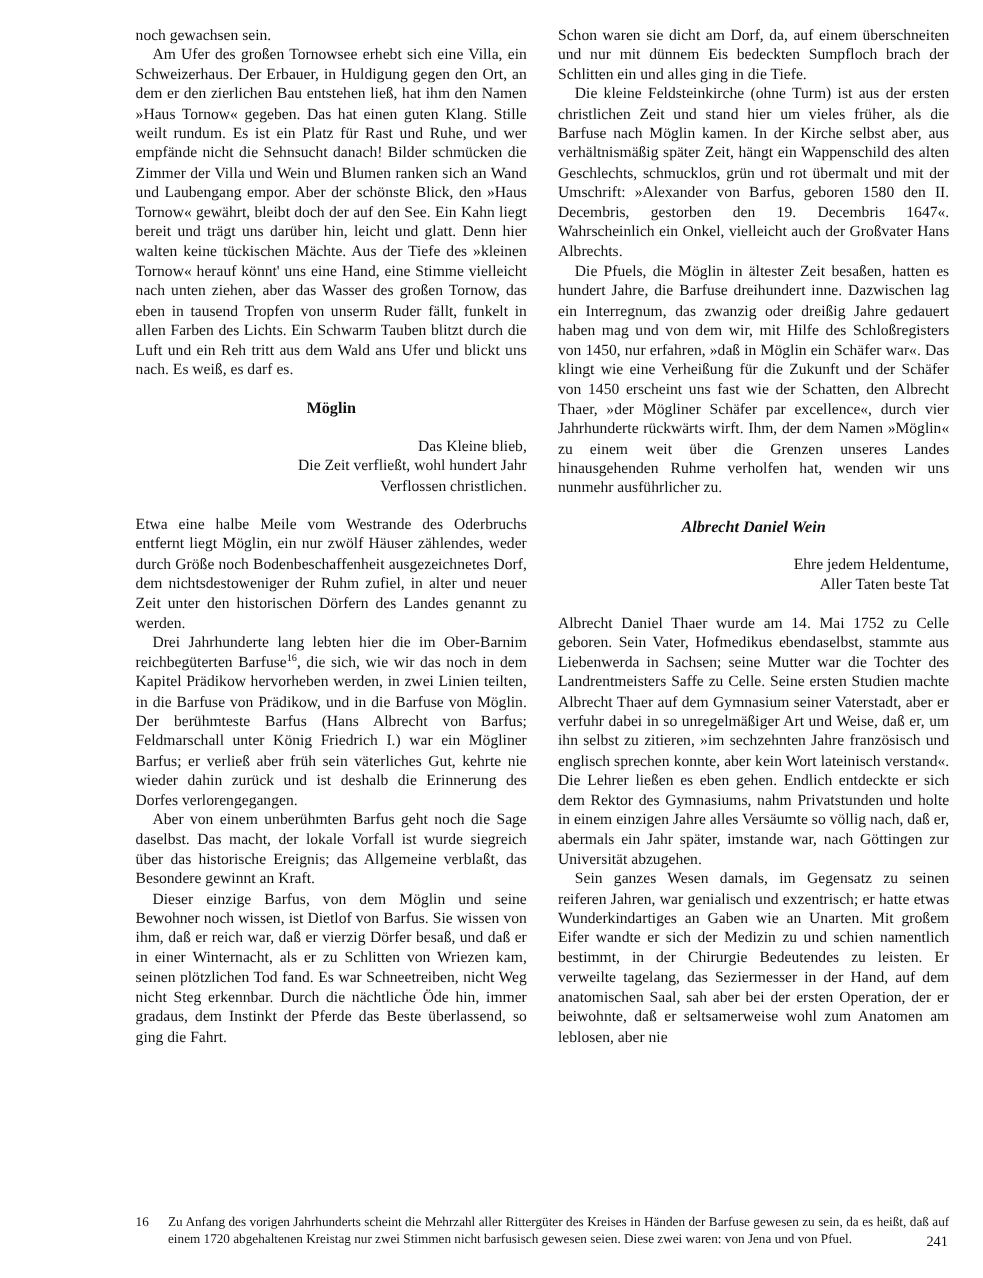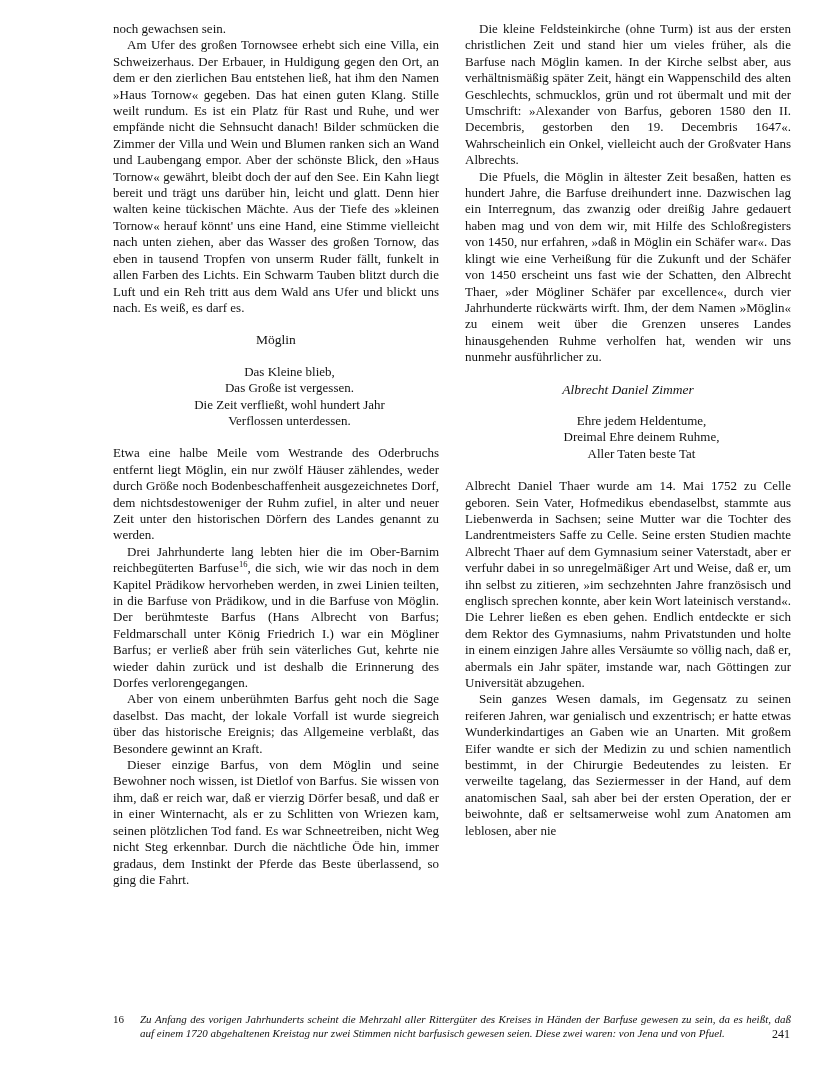--- a/index.html
+++ b/index.html
@@ -34,73 +34,72 @@
   }
   .para { text-indent: 0; }
   .para.indent { text-indent: 14px; }
   sup.fn-ref {
     font-size: 8.5px;
     line-height: 0;
     vertical-align: super;
   }
   .col-heading {
     font-size: 13.5px;
-    font-weight: normal;
+    font-weight: bold;
     text-align: center;
     margin: 16px 0 15px 0;
   }
   .col-heading.italic { font-style: italic; }
   .poem {
     margin: 0 0 16px 27px;
-    text-align: center;
+    text-align: right;
     text-indent: 0;
   }
   .footnote {
     position: absolute;
     left: 113px; bottom: 25px;
     width: 678px;
     display: flex;
     font-size: 11px;
     line-height: 13.4px;
   }
   .fn-marker { flex: 0 0 27px; width: 27px; }
-  .fn-text { flex: 1; text-align: justify; hyphens: auto; font-style: italic; -webkit-hyphens: auto; }
+  .fn-text { flex: 1; text-align: justify; hyphens: auto; -webkit-hyphens: auto; }
   .page-number {
     position: absolute;
     right: 29px; bottom: 23px;
     font-size: 12px;
   }
 </style>
 </head>
 <body>
 
 <div class="page">
   <div class="columns">
     <div class="column" id="col-left">
         <p class="para">noch gewachsen sein.</p>
         <p class="para indent">Am Ufer des großen Tornowsee erhebt sich eine Villa, ein Schweizerhaus. Der Erbauer, in Huldigung gegen den Ort, an dem er den zierlichen Bau entstehen ließ, hat ihm den Namen »Haus Tornow« gegeben. Das hat einen guten Klang. Stille weilt rundum. Es ist ein Platz für Rast und Ruhe, und wer empfände nicht die Sehnsucht danach! Bilder schmücken die Zimmer der Villa und Wein und Blumen ranken sich an Wand und Laubengang empor. Aber der schönste Blick, den »Haus Tornow« gewährt, bleibt doch der auf den See. Ein Kahn liegt bereit und trägt uns darüber hin, leicht und glatt. Denn hier walten keine tückischen Mächte. Aus der Tiefe des »kleinen Tornow« herauf könnt' uns eine Hand, eine Stimme vielleicht nach unten ziehen, aber das Wasser des großen Tornow, das eben in tausend Tropfen von unserm Ruder fällt, funkelt in allen Farben des Lichts. Ein Schwarm Tauben blitzt durch die Luft und ein Reh tritt aus dem Wald ans Ufer und blickt uns nach. Es weiß, es darf es.</p>
         <h3 class="col-heading">Möglin</h3>
         <div class="poem">
           <div class="poem-line">Das Kleine blieb,</div>
-          <div class="poem-line">Das Große ist vergessen.</div>
           <div class="poem-line">Die Zeit verfließt, wohl hundert Jahr</div>
-          <div class="poem-line">Verflossen unterdessen.</div>
+          <div class="poem-line">Verflossen christlichen.</div>
         </div>
         <p class="para">Etwa eine halbe Meile vom Westrande des Oderbruchs entfernt liegt Möglin, ein nur zwölf Häuser zählendes, weder durch Größe noch Bodenbeschaffenheit ausgezeichnetes Dorf, dem nichtsdestoweniger der Ruhm zufiel, in alter und neuer Zeit unter den historischen Dörfern des Landes genannt zu werden.</p>
         <p class="para indent">Drei Jahrhunderte lang lebten hier die im Ober-Barnim reichbegüterten Barfuse<sup class="fn-ref">16</sup>, die sich, wie wir das noch in dem Kapitel Prädikow hervorheben werden, in zwei Linien teilten, in die Barfuse von Prädikow, und in die Barfuse von Möglin. Der berühmteste Barfus (Hans Albrecht von Barfus; Feldmarschall unter König Friedrich I.) war ein Mögliner Barfus; er verließ aber früh sein väterliches Gut, kehrte nie wieder dahin zurück und ist deshalb die Erinnerung des Dorfes verlorengegangen.</p>
         <p class="para indent">Aber von einem unberühmten Barfus geht noch die Sage daselbst. Das macht, der lokale Vorfall ist wurde siegreich über das historische Ereignis; das Allgemeine verblaßt, das Besondere gewinnt an Kraft.</p>
         <p class="para indent">Dieser einzige Barfus, von dem Möglin und seine Bewohner noch wissen, ist Dietlof von Barfus. Sie wissen von ihm, daß er reich war, daß er vierzig Dörfer besaß, und daß er in einer Winternacht, als er zu Schlitten von Wriezen kam, seinen plötzlichen Tod fand. Es war Schneetreiben, nicht Weg nicht Steg erkennbar. Durch die nächtliche Öde hin, immer gradaus, dem Instinkt der Pferde das Beste überlassend, so ging die Fahrt.</p>
       </div>
     <div class="column" id="col-right">
+        <p class="para">Schon waren sie dicht am Dorf, da, auf einem überschneiten und nur mit dünnem Eis bedeckten Sumpfloch brach der Schlitten ein und alles ging in die Tiefe.</p>
         <p class="para indent">Die kleine Feldsteinkirche (ohne Turm) ist aus der ersten christlichen Zeit und stand hier um vieles früher, als die Barfuse nach Möglin kamen. In der Kirche selbst aber, aus verhältnismäßig später Zeit, hängt ein Wappenschild des alten Geschlechts, schmucklos, grün und rot übermalt und mit der Umschrift: »Alexander von Barfus, geboren 1580 den II. Decembris, gestorben den 19. Decembris 1647«. Wahrscheinlich ein Onkel, vielleicht auch der Großvater Hans Albrechts.</p>
         <p class="para indent">Die Pfuels, die Möglin in ältester Zeit besaßen, hatten es hundert Jahre, die Barfuse dreihundert inne. Dazwischen lag ein Interregnum, das zwanzig oder dreißig Jahre gedauert haben mag und von dem wir, mit Hilfe des Schloßregisters von 1450, nur erfahren, »daß in Möglin ein Schäfer war«. Das klingt wie eine Verheißung für die Zukunft und der Schäfer von 1450 erscheint uns fast wie der Schatten, den Albrecht Thaer, »der Mögliner Schäfer par excellence«, durch vier Jahrhunderte rückwärts wirft. Ihm, der dem Namen »Möglin« zu einem weit über die Grenzen unseres Landes hinausgehenden Ruhme verholfen hat, wenden wir uns nunmehr ausführlicher zu.</p>
-        <h3 class="col-heading italic">Albrecht Daniel Zimmer</h3>
+        <h3 class="col-heading italic">Albrecht Daniel Wein</h3>
         <div class="poem">
           <div class="poem-line">Ehre jedem Heldentume,</div>
-          <div class="poem-line">Dreimal Ehre deinem Ruhme,</div>
           <div class="poem-line">Aller Taten beste Tat</div>
         </div>
         <p class="para">Albrecht Daniel Thaer wurde am 14. Mai 1752 zu Celle geboren. Sein Vater, Hofmedikus ebendaselbst, stammte aus Liebenwerda in Sachsen; seine Mutter war die Tochter des Landrentmeisters Saffe zu Celle. Seine ersten Studien machte Albrecht Thaer auf dem Gymnasium seiner Vaterstadt, aber er verfuhr dabei in so unregelmäßiger Art und Weise, daß er, um ihn selbst zu zitieren, »im sechzehnten Jahre französisch und englisch sprechen konnte, aber kein Wort lateinisch verstand«. Die Lehrer ließen es eben gehen. Endlich entdeckte er sich dem Rektor des Gymnasiums, nahm Privatstunden und holte in einem einzigen Jahre alles Versäumte so völlig nach, daß er, abermals ein Jahr später, imstande war, nach Göttingen zur Universität abzugehen.</p>
         <p class="para indent">Sein ganzes Wesen damals, im Gegensatz zu seinen reiferen Jahren, war genialisch und exzentrisch; er hatte etwas Wunderkindartiges an Gaben wie an Unarten. Mit großem Eifer wandte er sich der Medizin zu und schien namentlich bestimmt, in der Chirurgie Bedeutendes zu leisten. Er verweilte tagelang, das Seziermesser in der Hand, auf dem anatomischen Saal, sah aber bei der ersten Operation, der er beiwohnte, daß er seltsamerweise wohl zum Anatomen am leblosen, aber nie</p>
       </div>
   </div>
 
   <div class="footnote">
     <span class="fn-marker">16</span>
     <span class="fn-text">Zu Anfang des vorigen Jahrhunderts scheint die Mehrzahl aller Rittergüter des Kreises in Händen der Barfuse gewesen zu sein, da es heißt, daß auf einem 1720 abgehaltenen Kreistag nur zwei Stimmen nicht barfusisch gewesen seien. Diese zwei waren: von Jena und von Pfuel.</span>

